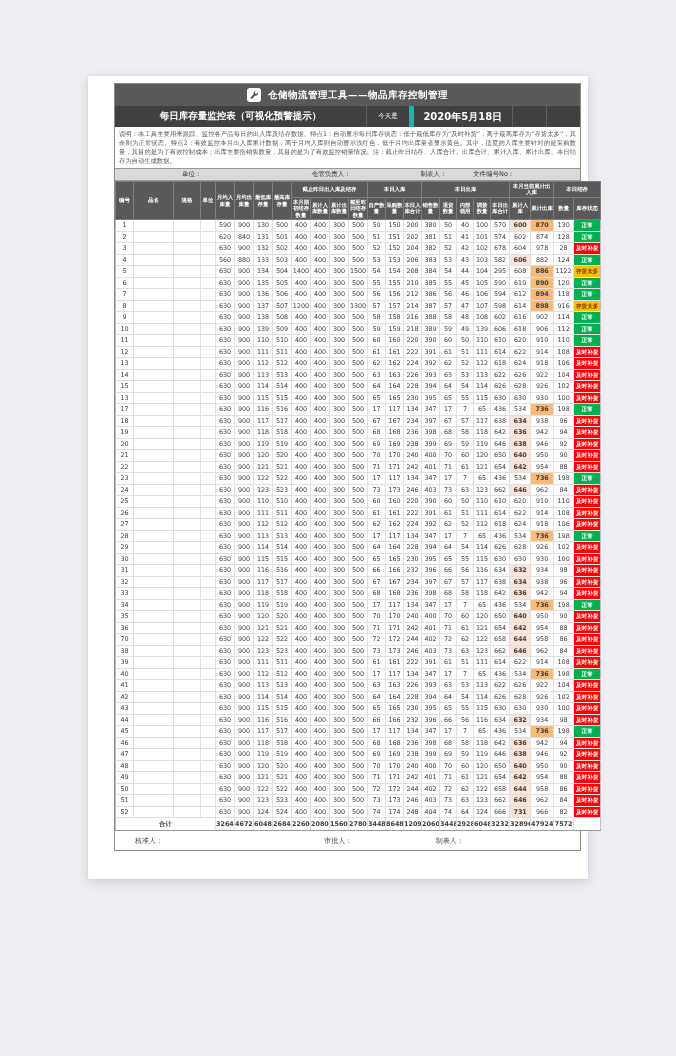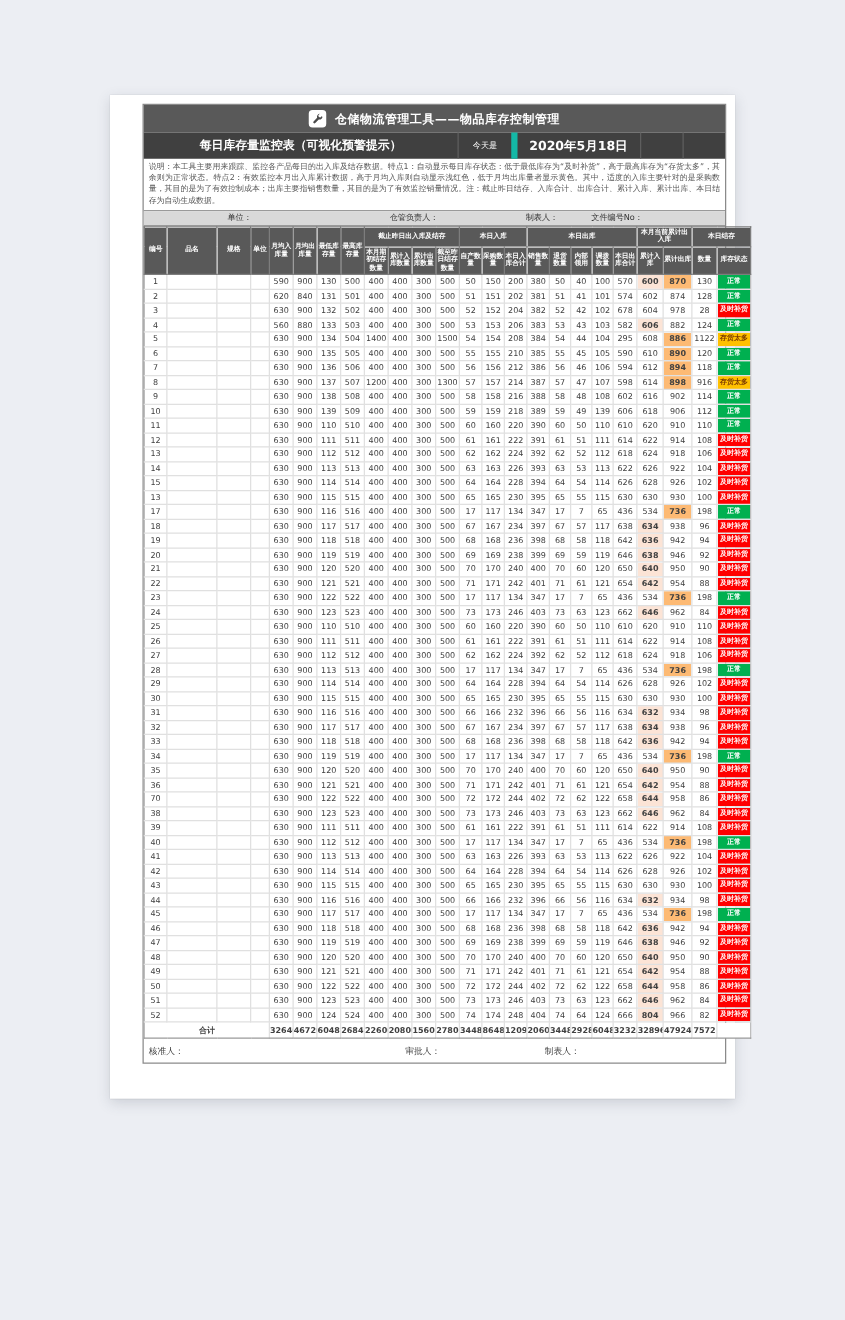--- a/index.html
+++ b/index.html
@@ -63,21 +63,21 @@
   tr.totals td{
     font-weight:bold; border-top:1px solid #9a9a9a; border-bottom:1px solid #9a9a9a;
     height:12px; line-height:12px; background:#fff;
   }
   td.hl-in{ background:#fce4d6; font-weight:bold; }
   td.hl-out{ background:#fdba74; font-weight:bold; }
   td.status{ font-weight:bold; font-size:5.6px; }
   
   .sheet-footer{ position:relative; height:17px; font-size:7px; color:#444; margin-top:2px;}
   .sheet-footer span{ position:absolute; top:3px; }
-  .f1{ left:4px; } .f2{ left:45%; } .f3{ left:69%; }
+  .f1{ left:20px; } .f2{ left:45%; } .f3{ left:69%; }
 </style>
 </head>
 <body>
 
 <div class="hero">
 </div>
 
 <div class="page">
   <div class="sheet">
 
@@ -1510,21 +1510,21 @@
             <td>300</td>
             <td>500</td>
             <td>74</td>
             <td>174</td>
             <td>248</td>
             <td>404</td>
             <td>74</td>
             <td>64</td>
             <td>124</td>
             <td>666</td>
-            <td class="hl-in">804</td>
+            <td class="hl-in">731</td>
             <td>966</td>
             <td>82</td>
             <td class="status" style="background: rgb(255, 0, 0); color: rgb(255, 255, 255);">及时补货</td>
           </tr>
           <tr class="totals">
             <td colspan="4">合计</td>
             <td>32640</td>
             <td>46720</td>
             <td>6048</td>
             <td>26848</td>

